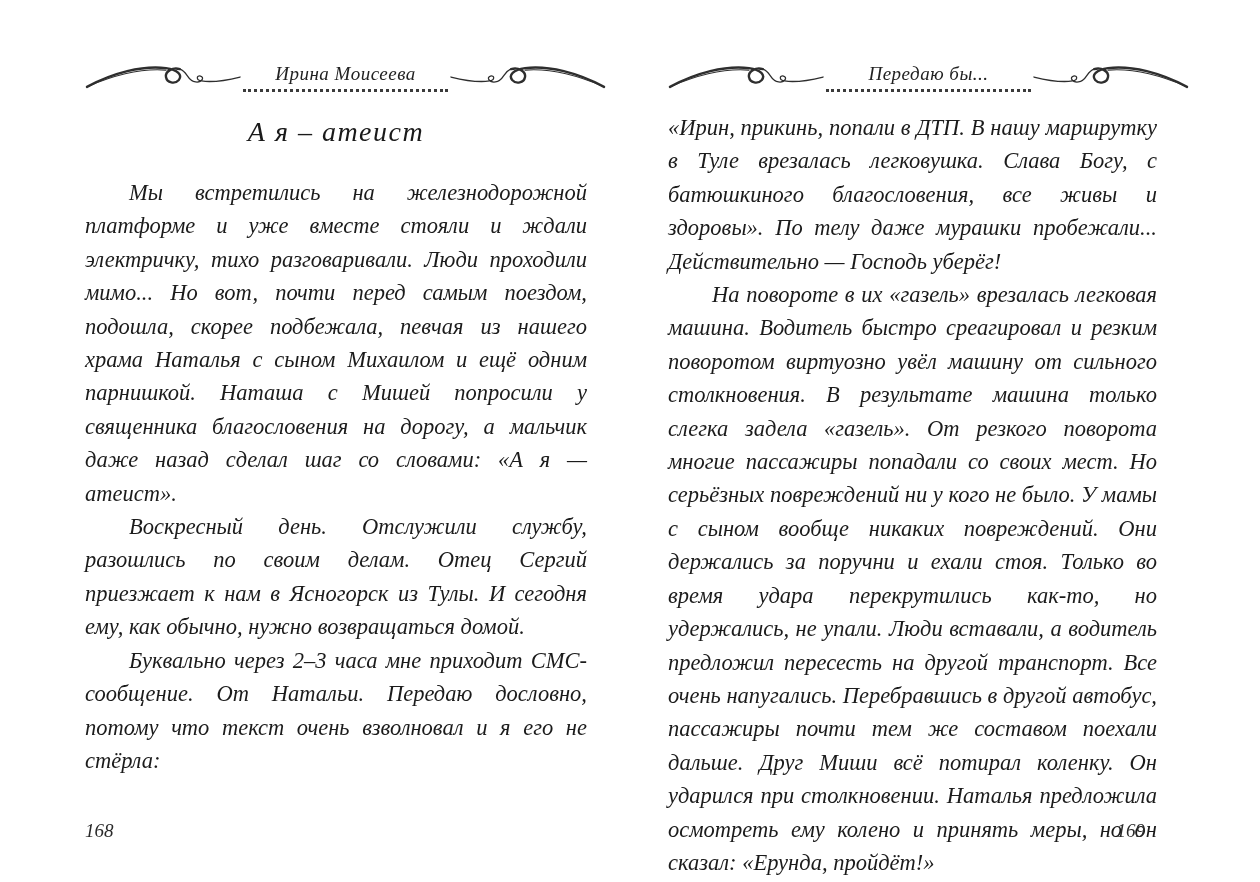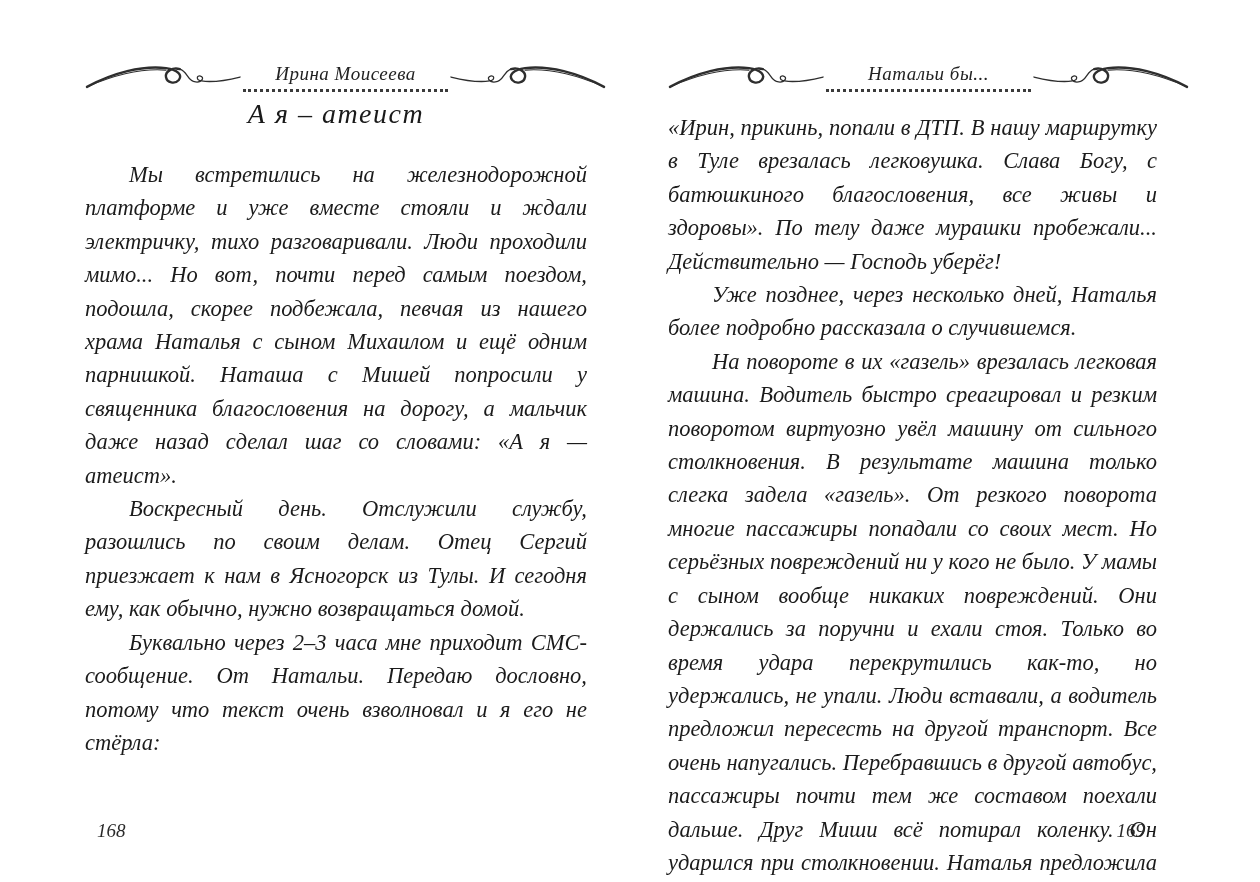--- a/index.html
+++ b/index.html
@@ -25,41 +25,41 @@
   .dotted-rule {
     width: 205px; height: 0;
     border-bottom: 3px dotted #3b3b3b;
     margin-top: 5px;
   }
 
   .chapter-title {
     text-align: center;
     font-style: italic; font-weight: normal;
     font-size: 28px; letter-spacing: 1.5px;
-    margin-bottom: 28px;
+    margin-top: 18px; margin-bottom: 28px;
     color: #1a1a1a;
   }
 
   .body-text { margin-top: 14px; }
   .column.right .body-text { margin-top: 13px; }
   .body-text p {
     font-style: italic;
     font-size: 22.5px;
     line-height: 33.4px;
     text-align: justify;
     text-indent: 44px;
     color: #1b1b1b;
   }
   .body-text p.noindent { text-indent: 0; }
 
   .page-number {
     position: absolute; top: 762px;
     font-style: italic; font-size: 19px; color: #2a2a2a;
   }
-  .column.left  .page-number { left: 12px; }
+  .column.left  .page-number { left: 0; }
   .column.right .page-number { right: 12px; margin-left: 8px; }
 
   .flourish svg { width: 100%; height: 100%; display: block; }
 </style>
 </head>
 <body>
 
 <div class="spread">
 
   <div class="column left">
@@ -102,36 +102,35 @@
 
     <div class="page-header">
       <div class="flourish">
         <svg viewBox="0 0 160 34" fill="none" stroke="#2e2e2e" stroke-linecap="round">
           <path d="M2 26 C 28 12, 58 4, 82 7 C 94 8.7, 99 14, 95 19 C 91 23.5, 83 22, 82 16 C 81 10, 89 6, 96 8" stroke-width="2.4"></path>
           <path d="M4 25 C 30 14, 58 7, 82 9" stroke-width="1.1"></path>
           <path d="M96 8 C 104 10, 103 20, 112 21 C 119 21.8, 121 16, 117 15 C 113 14, 112 19, 118 20 C 128 21.5, 143 19.5, 157 16" stroke-width="1.3"></path>
         </svg>
       </div>
       <div class="header-mid">
-        <span class="header-text">Натальи бы...</span>
+        <span class="header-text">Передаю бы...</span>
         <div class="dotted-rule"></div>
       </div>
       <div class="flourish">
         <svg viewBox="0 0 160 34" fill="none" stroke="#2e2e2e" stroke-linecap="round">
           <g transform="translate(160,0) scale(-1,1)">
             <path d="M2 26 C 28 12, 58 4, 82 7 C 94 8.7, 99 14, 95 19 C 91 23.5, 83 22, 82 16 C 81 10, 89 6, 96 8" stroke-width="2.4"></path>
             <path d="M4 25 C 30 14, 58 7, 82 9" stroke-width="1.1"></path>
             <path d="M96 8 C 104 10, 103 20, 112 21 C 119 21.8, 121 16, 117 15 C 113 14, 112 19, 118 20 C 128 21.5, 143 19.5, 157 16" stroke-width="1.3"></path>
           </g>
         </svg>
       </div>
     </div>
 
     <div class="body-text">
       <p class="noindent">«Ирин, прикинь, попали в ДТП. В нашу маршрутку в Туле врезалась легковушка. Слава Богу, с батюшкиного благословения, все живы и здоровы». По телу даже мурашки пробежали... Действительно — Господь уберёг!</p>
-      <p>Уже позднее, через несколько дней, Наталья более подробно рассказала о случившемся.</p>
       <p>На повороте в их «газель» врезалась легковая машина. Водитель быстро среагировал и резким поворотом виртуозно увёл машину от сильного столкновения. В результате машина только слегка задела «газель». От резкого поворота многие пассажиры попадали со своих мест. Но серьёзных повреждений ни у кого не было. У мамы с сыном вообще никаких повреждений. Они держались за поручни и ехали стоя. Только во время удара перекрутились как-то, но удержались, не упали. Люди вставали, а водитель предложил пересесть на другой транспорт. Все очень напугались. Перебравшись в другой автобус, пассажиры почти тем же составом поехали дальше. Друг Миши всё потирал коленку. Он ударился при столкновении. Наталья предложила осмотреть ему колено и принять меры, но он сказал: «Ерунда, пройдёт!»</p>
     </div>
 
     <div class="page-number">169</div>
   </div>
 
 </div>
 
 </body></html>

